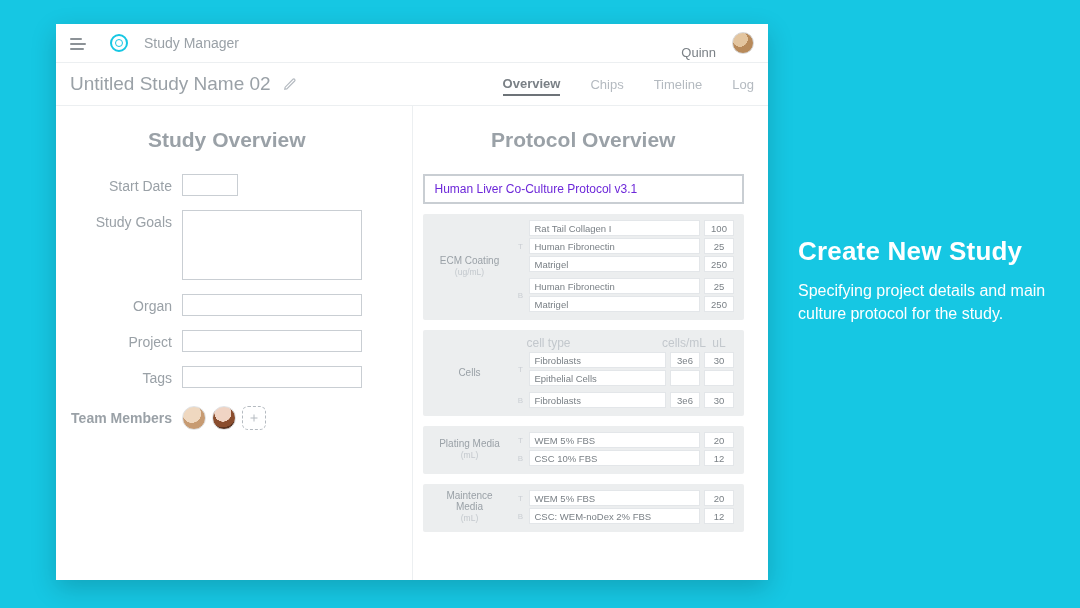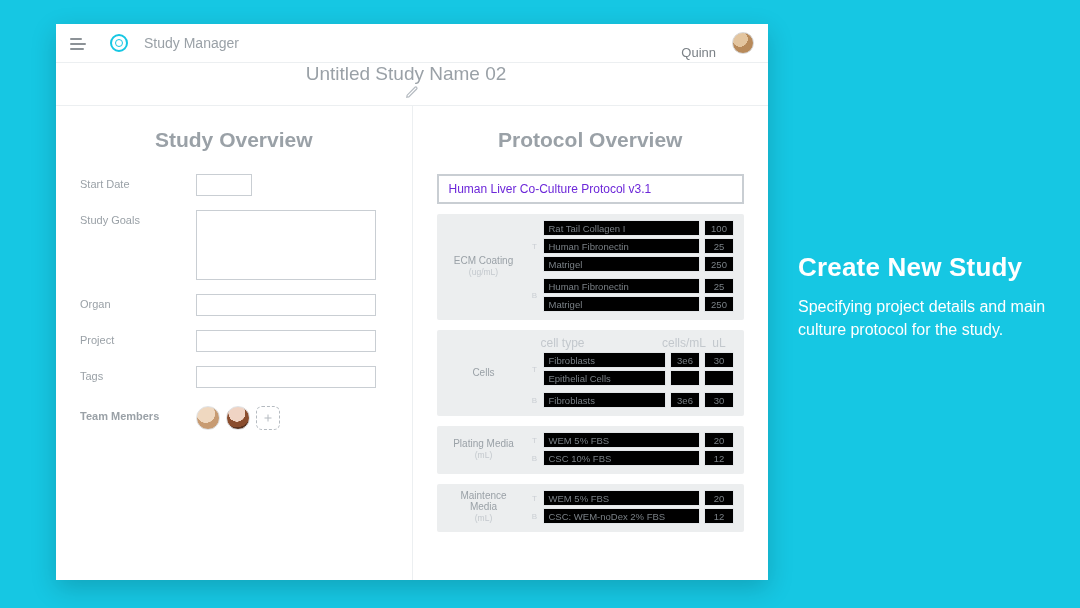--- a/index.html
+++ b/index.html
@@ -69,21 +69,20 @@
   }
 
   
   .subhead {
     height: 44px;
     border-top: 1px solid #eceff1;
     border-bottom: 1px solid #eceff1;
     display:flex;
     align-items:center;
     padding: 0 14px 0 14px;
-    flex-direction: column;
   }
   .studyname {
     color:#9aa1a7;
     font-size: 19px;
     font-weight: 400;
     margin-right:12px;
   }
   .pencil-icon {
     width:14px;height:14px;
     cursor:pointer;
@@ -106,41 +105,42 @@
   }
 
   
   .main {
     flex:1;
     display:flex;
     overflow:auto;
   }
   .pane {
     flex:1;
-    padding: 22px 24px 16px 24px;
+    padding: 22px 24px 16px 10px;
   }
   .pane + .pane { border-left:1px solid #eceff1; }
 
   h2.section-title {
     text-align:center;
     color:#9aa1a7;
     font-weight:600;
     font-size:21px;
     margin-bottom: 22px;
   }
 
   
   .form-row {
     display:flex;
     align-items:flex-start;
     margin-bottom: 14px;
   }
   .form-label {
     width: 116px;
-    font-size:11px;
+    text-align:right;
+    font-size:14px;
     color:#9aa1a7;
     padding-top:4px;
     padding-right:10px;
   }
   .input-box {
     border:1px solid #c9ced3;
     background:#fff;
     height:22px;
     width: 180px;
   }
@@ -205,33 +205,33 @@
   }
   .col-headers .ch-main{ flex:1; }
   .col-headers .ch-v{ width:30px; text-align:center;}
   .brow {
     display:flex; gap:4px; align-items:center;
   }
   .brow .chan {
     width:8px; font-size:8px; color:#caced3; text-align:center;
   }
   .cell {
-    background:#000000; border:1px solid #e3e6e9;
+    background:#ffffff; border:1px solid #e3e6e9;
     font-size:9.5px; color:#7a8086; padding:2px 5px; height:16px;
     line-height:11px;
   }
   .cell.main { flex:1; }
   .cell.v { width:30px; text-align:center; }
   .stack { display:flex; flex-direction:column; gap:2px; flex:1; }
 
   
   .explainer {
     position:absolute;
     left: 798px;
-    top: 252px;
+    top: 236px;
     width: 252px;
     color:#fff;
   }
   .explainer h1 {
     font-size:26px; font-weight:700; margin-bottom:12px; letter-spacing:.2px;
   }
   .explainer p {
     font-size:16px; line-height:1.45; font-weight:400;
   }
 </style>
@@ -249,20 +249,26 @@
     <div class="spacer"></div>
     <div class="username">Quinn</div>
     <div class="avatar-top"></div>
   </div>
 
   <div class="subhead">
     <div class="studyname">Untitled Study Name 02</div>
     <svg class="pencil-icon" viewBox="0 0 24 24" fill="none" stroke="currentColor" stroke-width="2">
       <path d="M3 21l3.5-.7L20 6.8a2 2 0 0 0 0-2.8l-.1-.1a2 2 0 0 0-2.8 0L3.7 17.5 3 21z"></path>
     </svg>
+    <div class="tabs">
+      <div class="tab active">Overview</div>
+      <div class="tab">Chips</div>
+      <div class="tab">Timeline</div>
+      <div class="tab">Log</div>
+    </div>
   </div>
 
   <div class="main">
 
     <div class="pane">
       <h2 class="section-title">Study Overview</h2>
 
       <div class="form-row">
         <div class="form-label">Start Date</div>
         <div class="input-box small"></div>

